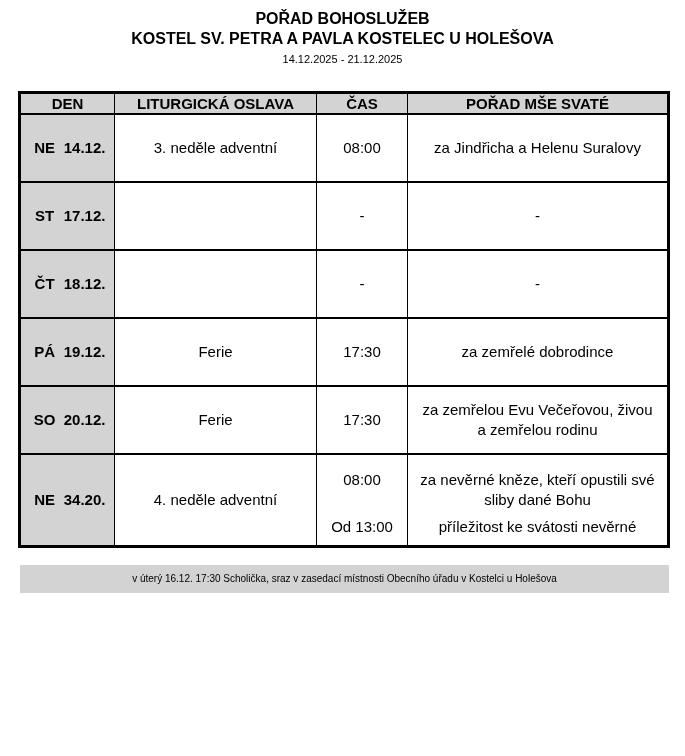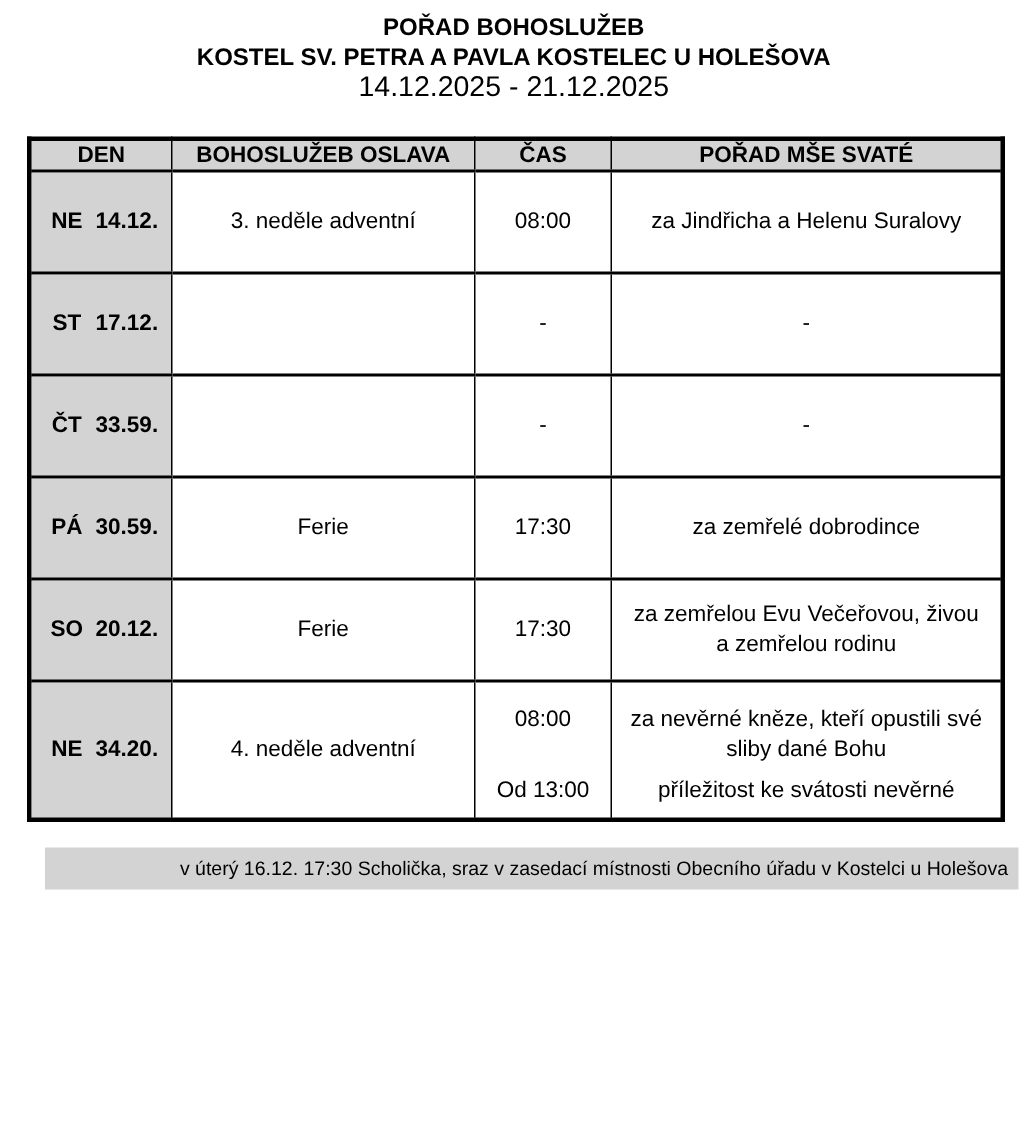--- a/index.html
+++ b/index.html
@@ -8,21 +8,21 @@
     width: 685px; height: 756px;
     background: #ffffff;
     color: #000000;
     font-family: "Liberation Sans", sans-serif;
   }
   .page { width: 685px; height: 708px; overflow: hidden; }
 
   
   .doc-header { text-align: center; padding-top: 9px; line-height: 20px; }
   .doc-title, .doc-subtitle { font-size: 16px; font-weight: bold; }
-  .doc-daterange { font-size: 19px; font-weight: normal; }
+  .doc-daterange { font-size: 11px; font-weight: normal; }
 
   
   table.schedule {
     border-collapse: collapse;
     table-layout: fixed;
     width: 649px;
     margin: 22px 18px 0 18px;
     border: 3px solid #000;
   }
   table.schedule th {
@@ -66,27 +66,27 @@
     justify-content: space-between;
     height: 86px;
     padding-top: 13px;
     padding-bottom: 6px;
   }
   .stack > div { white-space: pre-line; line-height: 1.35; }
   td.celebration-top { vertical-align: top; padding-top: 24px; }
 
   
   .footer-note {
-    margin: 17px 18px 0 30px;
+    margin: 17px 18px 0 20px;
     width: 649px;
     background: #d3d3d3;
-    font-size: 13px;
+    font-size: 10px;
     line-height: 21px;
     padding: 3px 7px 4px 7px;
-    text-align: right;
+    text-align: center;
   }
 </style>
 </head>
 <body>
 
 <div class="page">
 
   <div class="doc-header">
     <div class="doc-title">POŘAD BOHOSLUŽEB</div>
     <div class="doc-subtitle">KOSTEL SV. PETRA A PAVLA KOSTELEC U HOLEŠOVA</div>
@@ -96,21 +96,21 @@
   <table class="schedule">
     <colgroup>
       <col style="width:95px">
         <col style="width:202px">
         <col style="width:91px">
         <col style="width:261px">
     </colgroup>
     <thead>
       <tr>
         <th>DEN</th>
-        <th>BOHOSLUŽEB OSLAVA</th>
+        <th>LITURGICKÁ OSLAVA</th>
         <th>ČAS</th>
         <th>POŘAD MŠE SVATÉ</th>
       </tr>
     </thead>
     <tbody>
       <tr class="r">
         <td class="day">
           <span class="abbr">NE</span>
           <span>14.12.</span>
         </td>
@@ -123,30 +123,30 @@
           <span class="abbr">ST</span>
           <span>17.12.</span>
         </td>
         <td></td>
         <td>-</td>
         <td class="intention">-</td>
       </tr>
       <tr class="r">
         <td class="day">
           <span class="abbr">ČT</span>
-          <span>33.59.</span>
+          <span>18.12.</span>
         </td>
         <td></td>
         <td>-</td>
         <td class="intention">-</td>
       </tr>
       <tr class="r">
         <td class="day">
           <span class="abbr">PÁ</span>
-          <span>30.59.</span>
+          <span>19.12.</span>
         </td>
         <td>Ferie</td>
         <td>17:30</td>
         <td class="intention">za zemřelé dobrodince</td>
       </tr>
       <tr class="r">
         <td class="day">
           <span class="abbr">SO</span>
           <span>20.12.</span>
         </td>

